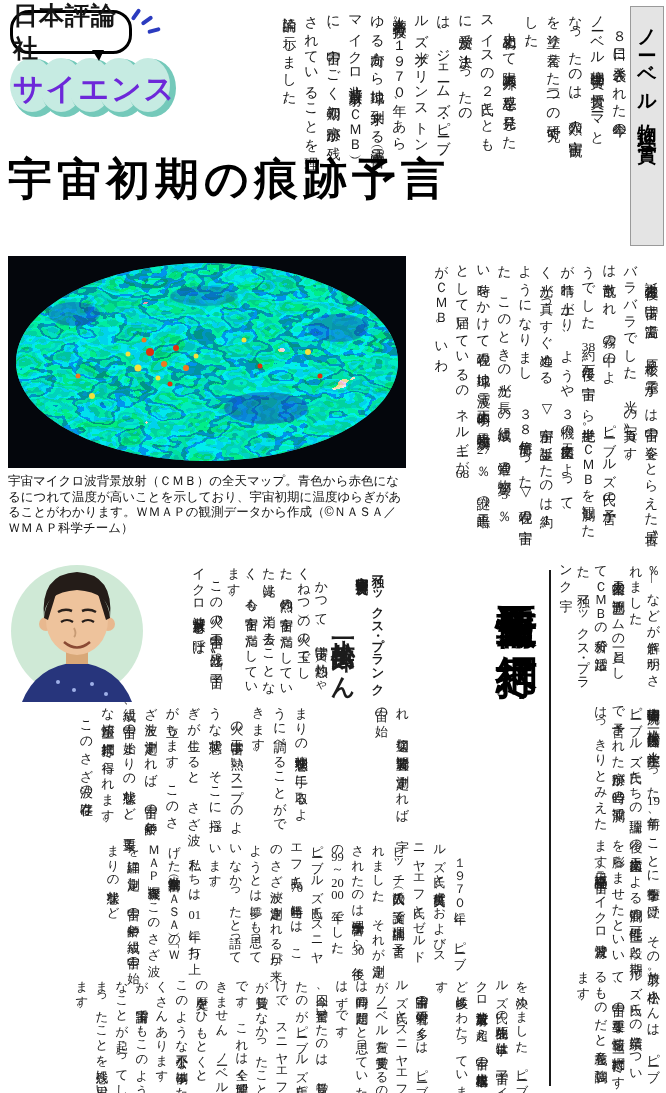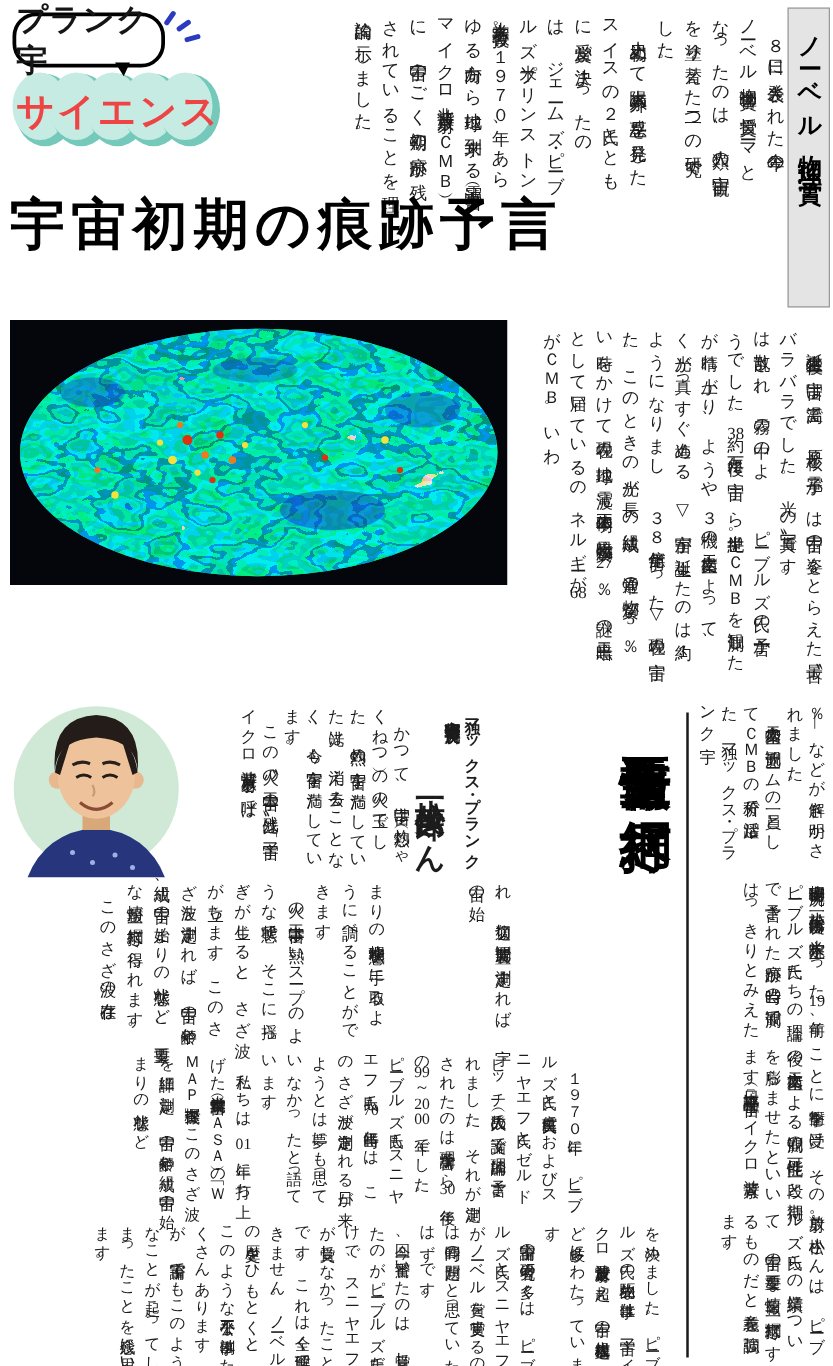--- a/index.html
+++ b/index.html
@@ -18,21 +18,21 @@
   .logo-tail{position:absolute;left:84px;top:44px;width:0;height:0;z-index:3;
         border-left:7px solid transparent;border-right:5px solid transparent;border-top:11px solid #000;}
   .logo-dash{position:absolute;width:4px;height:13px;background:#2b3bbf;border-radius:2px;z-index:2;}
   .d1{left:126px;top:2px;transform:rotate(35deg);}
   .d2{left:137px;top:8px;transform:rotate(55deg);}
   .d3{left:144px;top:18px;transform:rotate(75deg);}
   .logo-ellipse{position:absolute;width:44px;height:54px;border-radius:50%;background:#c6ebe2;
         box-shadow:4px 3px 0 2px #74c9ba;top:52px;z-index:1;}
   .e1{left:2px;} .e2{left:31px;} .e3{left:60px;} .e4{left:89px;} .e5{left:118px;}
   .logo-series{position:absolute;left:5px;top:63px;z-index:4;font-size:30px;font-weight:bold;
-        letter-spacing:2px;color:#ef4444;}
+        letter-spacing:2px;color:#6d28d9;}
 
   
   .lead{right:36px;top:6px;height:142px;font-size:14px;line-height:22px;letter-spacing:1.5px;}
   .category-box{position:absolute;right:2px;top:6px;width:32px;height:238px;background:#e4e4e4;
         border:1px solid #9a9a9a;display:flex;justify-content:center;}
   .category-box .in{writing-mode:vertical-rl;font-size:19px;font-weight:bold;letter-spacing:7px;
         padding-top:9px;color:#000;}
 
   
   .headline-main{position:absolute;left:8px;top:150px;width:652px;font-size:44px;font-weight:bold;
@@ -70,21 +70,21 @@
 
   .portrait{position:absolute;left:8px;top:560px;width:138px;height:142px;}
 </style>
 </head>
 <body>
 
 <div class="page">
 
   <div class="logo">
     <div class="logo-bubble">
-      <span>プランク宇</span>
+      <span>日本評論社</span>
     </div>
     <div class="logo-tail"></div>
     <div class="logo-dash d1"></div>
     <div class="logo-dash d2"></div>
     <div class="logo-dash d3"></div>
     <div class="logo-ellipse e1"></div>
     <div class="logo-ellipse e2"></div>
     <div class="logo-ellipse e3"></div>
     <div class="logo-ellipse e4"></div>
     <div class="logo-ellipse e5"></div>
@@ -138,20 +138,21 @@
           <circle cx="300" cy="96" r="3" fill="#f2e23c"></circle>
             <circle cx="312" cy="120" r="2.5" fill="#e03010"></circle>
           <circle cx="84" cy="140" r="3" fill="#f2e23c"></circle>
             <circle cx="70" cy="120" r="2.5" fill="#f07820"></circle>
           <circle cx="236" cy="84" r="2.5" fill="#f2e23c"></circle>
             <circle cx="252" cy="110" r="2.5" fill="#e03010"></circle>
         </g>
       </g>
     </svg>
   </div>
+  <div class="caption">宇宙マイクロ波背景放射（ＣＭＢ）の全天マップ。青色から赤色になるにつれて温度が高いことを示しており、宇宙初期に温度ゆらぎがあることがわかります。ＷＭＡＰの観測データから作成（©ＮＡＳＡ／ＷＭＡＰ科学チーム）</div>
 
   <div class="vtext blockA">　誕生直後の宇宙は高温で、原子核と電子がバラバラでした。光は散乱され、霧の中のようでした。約<span class="tcy">38</span>万年後に宇宙が晴れ上がり、ようやく光が真っすぐ進めるようになりました。このときの光が長い時をかけて現在の地球に電波として届いているのがＣＭＢ。いわ</div>
   <div class="vtext blockB">は宇宙の姿をとらえた〝最古の写真〟です。
 　ピーブルズ氏の予言から半世紀。ＣＭＢを観測した３機の天文衛星によって、▽宇宙が誕生したのは約１３８億年前だった▽現在の宇宙の組成は、通常の物質が<span class="tcy">5</span>％、正体不明の暗黒物質が<span class="tcy">27</span>％、謎の暗黒エネルギーが<span class="tcy">68</span></div>
 
   <div class="vtext rail r1">％―などが解き明かされました。
 　天文衛星の観測チームの一員としてＣＭＢの分析で活躍した、独マックス・プランク宇</div>
   <div class="vtext rail r2">宙物理研究所の小松英一郎所長は大学院生だった<span class="tcy">19</span>年前、ピーブルズ氏たちの理論で予言された痕跡が当時の観測ではっきりとみえた</div>
   <div class="vtext rail r3">ことに衝撃を受け、その後の天文衛星による観測の可能性に一段と期待を膨らませたといいます（日本評論社『宇宙マイクロ波背景</div>
   <div class="vtext rail r4">放射』）。小松さんは、ピーブルズ氏らの業績について、宇宙の重要な情報を「一網打尽」にするものだと意義を強調します。</div>

